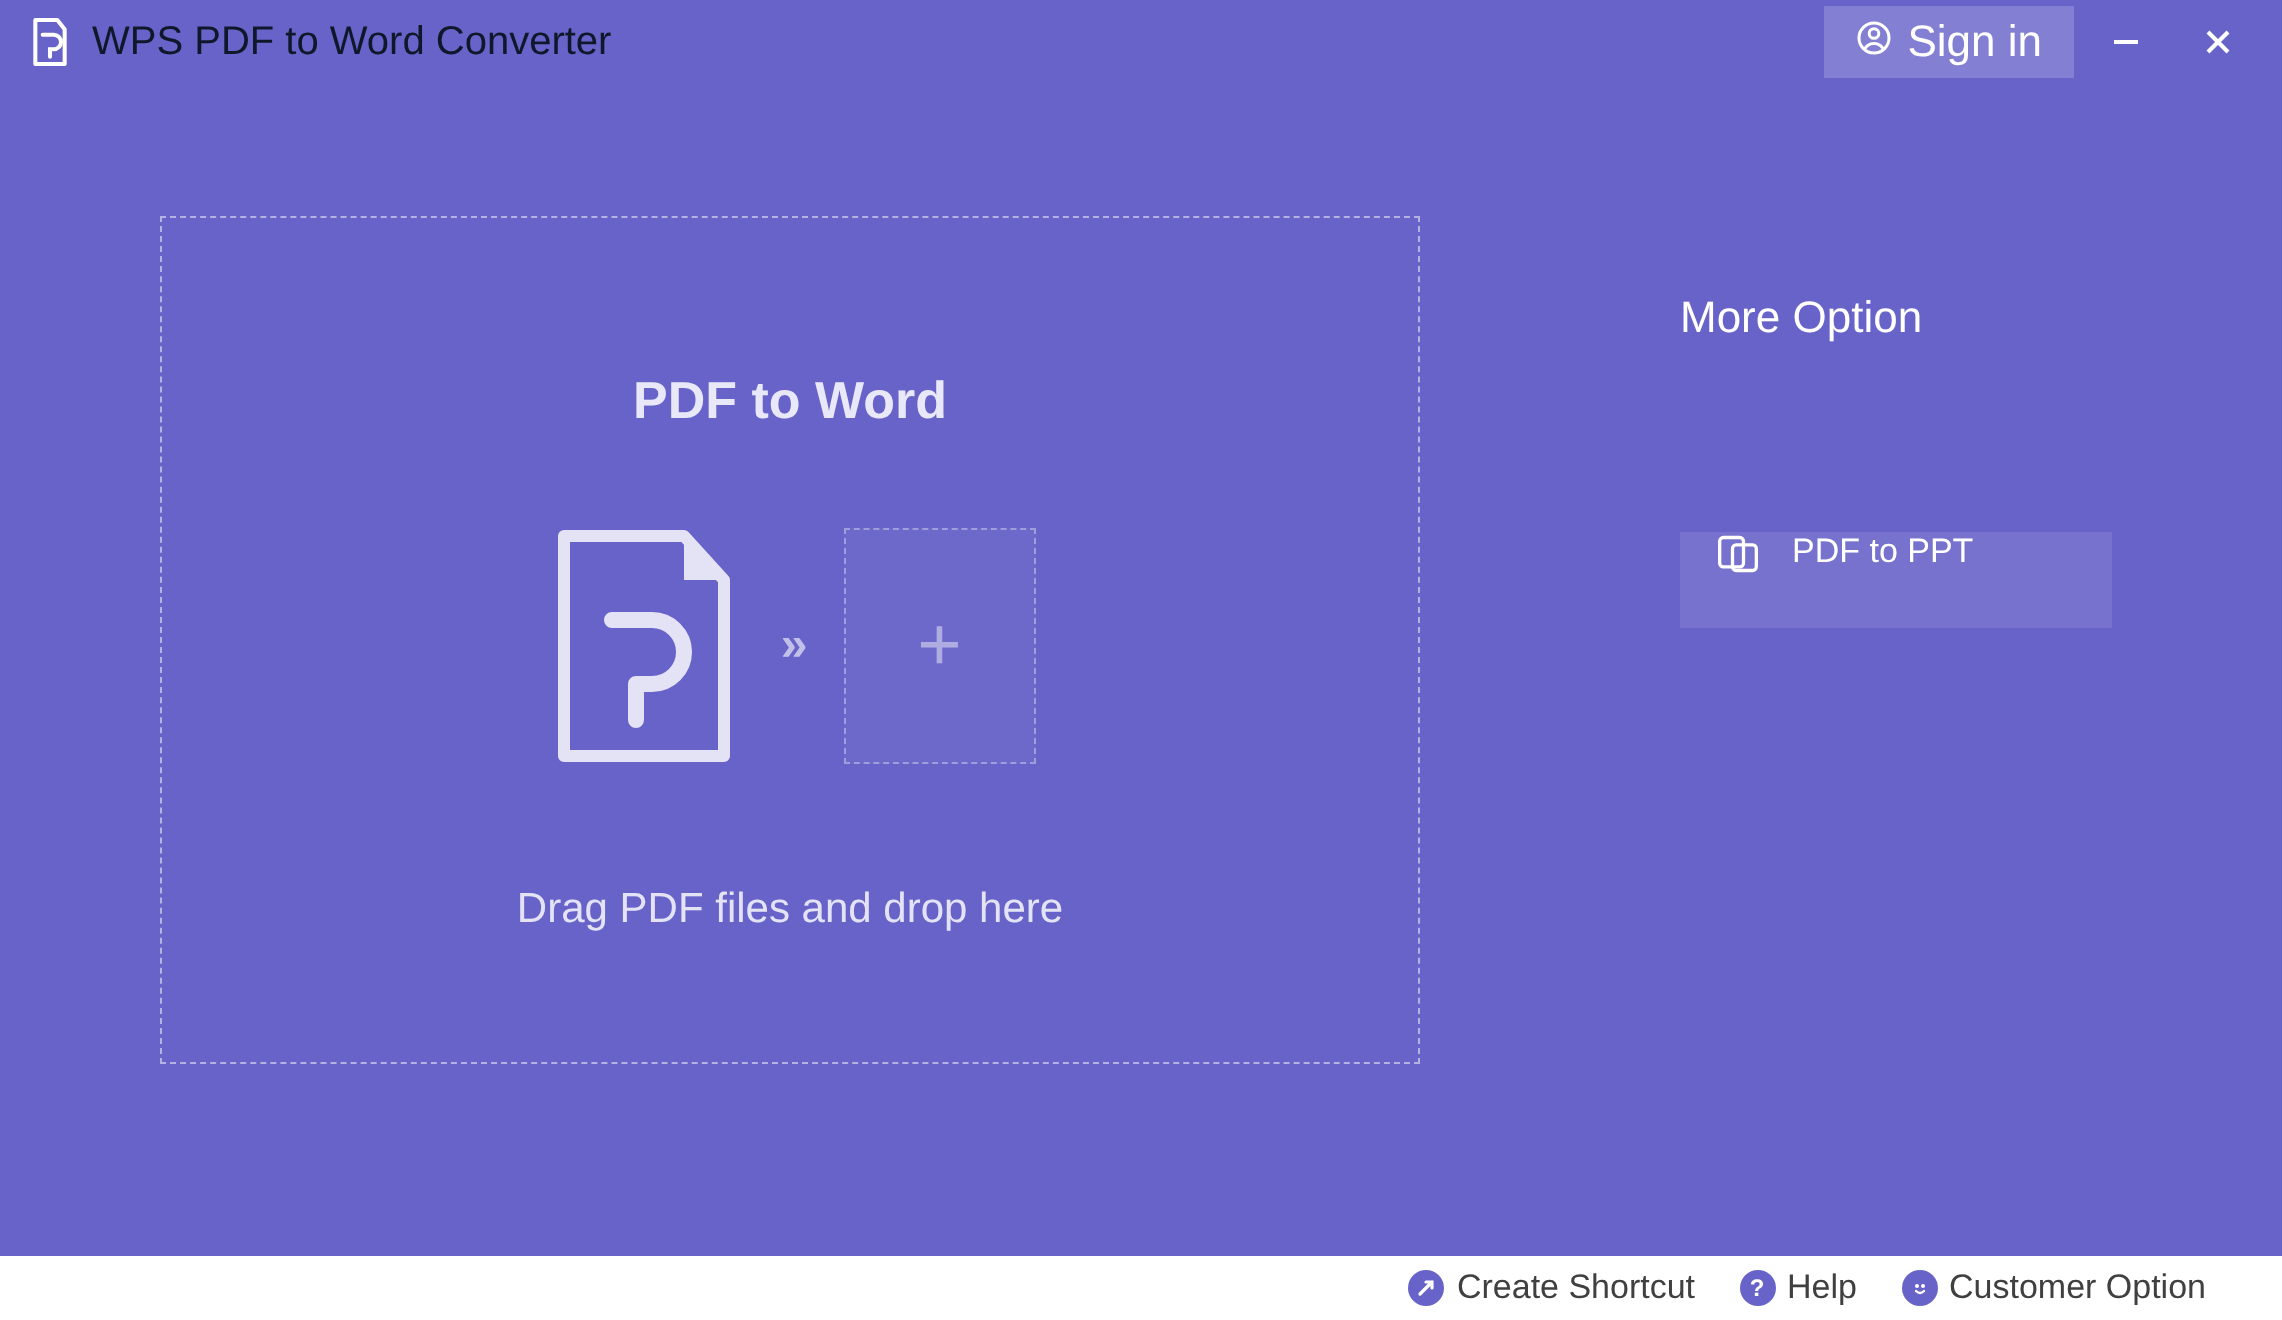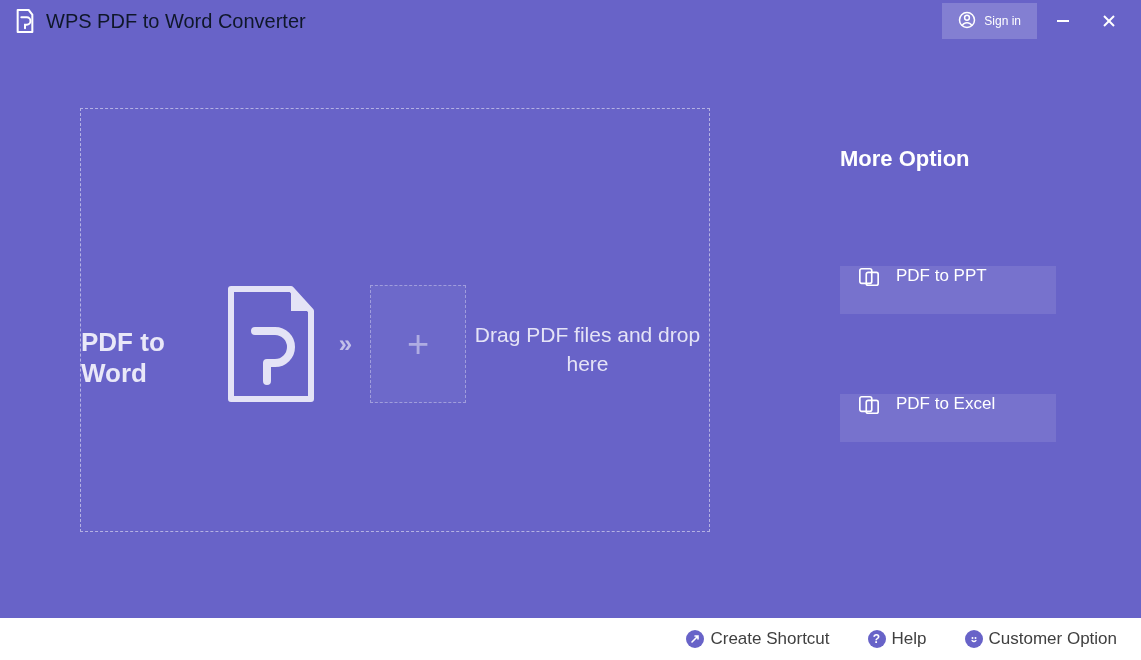--- a/index.html
+++ b/index.html
@@ -15,35 +15,35 @@
   }
   .logo {
     width: 22px; height: 26px; margin-right: 10px; display:flex; align-items:center; justify-content:center;
   }
   .app-title { font-size: 20px; font-weight: 500; color:#0f172a; }
   .titlebar-spacer { flex: 1; }
   .signin-btn {
     display:flex; align-items:center; gap:8px;
     background: rgba(255,255,255,0.18);
     height: 36px; padding: 0 16px;
-    color:#fff; font-size:12px; cursor:pointer;
+    color:#fff; font-size:22px; cursor:pointer;
     border:none;
   }
   .window-btn {
     width: 40px; height: 36px; display:flex; align-items:center; justify-content:center;
     color:#fff; cursor:pointer; margin-left:6px;
   }
   
   .main {
     flex:1; display:flex; padding: 66px 80px 56px 80px; gap: 130px;
   }
   .dropzone {
     width: 630px; height: 424px;
     border: 1px dashed rgba(255,255,255,0.5);
-    display:flex; flex-direction:row; align-items:center;
+    display:flex; flex-direction:column; align-items:center;
     color:#fff;
     cursor:pointer;
   }
   .dropzone-title {
     margin-top: 76px; font-size: 26px; font-weight:600; color:#e9e8f8;
   }
   .icon-row {
     margin-top: 48px; display:flex; align-items:center; gap: 18px;
   }
   .pdf-icon-box {
@@ -56,37 +56,37 @@
     background: rgba(255,255,255,0.04);
     display:flex; align-items:center; justify-content:center;
     color: rgba(255,255,255,0.45); font-size: 38px; font-weight:300;
   }
   .drop-instructions {
     margin-top: 58px; text-align:center; font-size: 21px; line-height:1.4;
     color:#e4e3f6;
   }
   
   .right-col { flex:1; display:flex; flex-direction:column; }
-  .more-title { color:#fff; font-size:22px; font-weight:700; margin-top: 38px; }
+  .more-title { color:#fff; font-size:22px; font-weight:400; margin-top: 38px; }
   .option-btn {
     margin-top: 94px;
     width: 216px; height: 48px;
     background: rgba(255,255,255,0.10);
     display:flex; align-items:flex-start; gap:16px;
     padding-left: 18px;
     color:#fff; font-size:17px;
     cursor:pointer; border:none;
   }
   .option-btn + .option-btn { margin-top: 80px; }
   .option-icon { width:22px; height:22px; display:flex; }
   
   .footer {
-    height: 42px; background:#ffffff;
+    height: 32px; background:#ffffff;
     display:flex; align-items:center; justify-content:flex-end;
-    padding-right: 24px; gap: 38px;
+    padding-right: 38px; gap: 22px;
     color:#555; font-size:17px;
   }
   .footer-link { display:flex; align-items:center; gap:6px; cursor:pointer; color:#404040;}
   .footer-icon {
     width:18px; height:18px; border-radius:50%;
     background:#6863c8; display:flex; align-items:center; justify-content:center;
     color:#fff; font-size:12px; font-weight:bold;
   }
 </style>
 </head>
@@ -154,29 +154,20 @@
       <button class="option-btn">
         <span class="option-icon">
           <svg viewBox="0 0 24 24" width="22" height="22">
             <rect x="2" y="3" width="13" height="16" rx="2" fill="none" stroke="#fff" stroke-width="1.8"></rect>
             <rect x="9" y="7" width="13" height="14" rx="2" fill="none" stroke="#fff" stroke-width="1.8"></rect>
           </svg>
         </span>
         <span>PDF to PPT</span>
       </button>
 
-      <button class="option-btn">
-        <span class="option-icon">
-          <svg viewBox="0 0 24 24" width="22" height="22">
-            <rect x="2" y="3" width="13" height="16" rx="2" fill="none" stroke="#fff" stroke-width="1.8"></rect>
-            <rect x="9" y="7" width="13" height="14" rx="2" fill="none" stroke="#fff" stroke-width="1.8"></rect>
-          </svg>
-        </span>
-        <span>PDF to Excel</span>
-      </button>
     </div>
 
   </div>
 
   <div class="footer">
     <div class="footer-link">
       <span class="footer-icon">
         <svg width="10" height="10" viewBox="0 0 10 10">
             <path d="M2 8 L8 2 M5 2 h3 v3" stroke="#fff" stroke-width="1.6" fill="none" stroke-linecap="round"></path>
           </svg>

